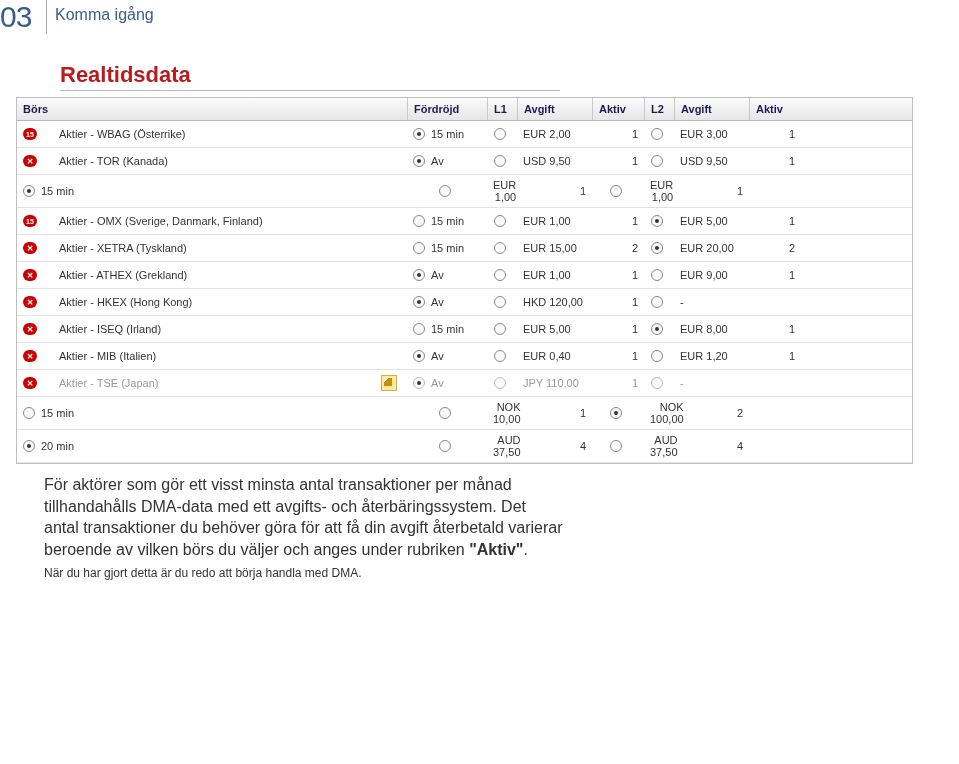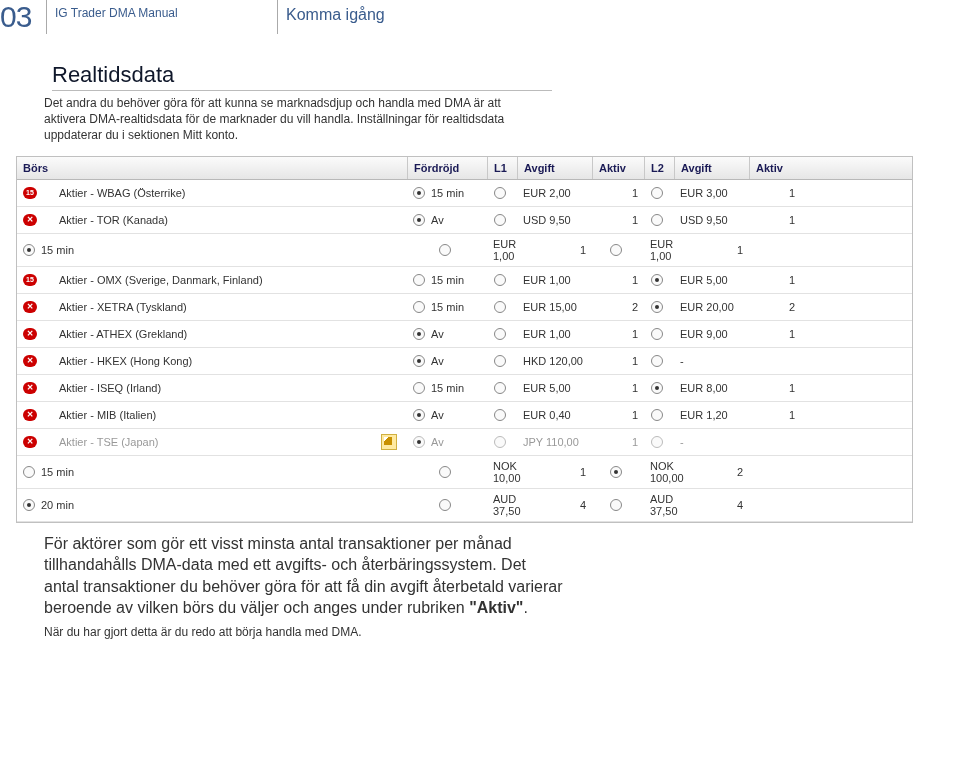--- a/index.html
+++ b/index.html
@@ -36,23 +36,23 @@
     padding: 6px 12px 4px 8px;
     font-size: 16px;
     color: #3a5c8d;
     min-width: 80px;
   }
   .content {
     padding: 28px 0 0 44px;
   }
   h2.section-title {
     font-size: 22px;
-    font-weight: 400;
-    color: #0f172a;
-    margin: 0 0 4px 8px;
+    font-weight: 700;
+    color: #b91c1c;
+    margin: 0 0 4px 16px;
     border-bottom: 1px solid #bbb;
     padding-bottom: 2px;
     width: 500px;
   }
   .para {
     font-size: 12px;
     color: #333;
     line-height: 1.35;
     width: 500px;
     margin: 4px 0 12px 0;
@@ -136,21 +136,21 @@
     position: relative;
     background:#fafafa;
     flex-shrink:0;
   }
   .radio.checked::after {
     content:"";
     width:4px;height:4px;
     background:#333;border-radius:50%;
     position:absolute;left:3px;top:3px;
   }
-  .cell-fee { justify-content: flex-start; }
+  .cell-fee { justify-content: flex-start; text-align: right; }
   .cell-aktiv { justify-content: flex-end; padding-right: 10px; }
   .cell-delay { gap:2px; }
   .cell-radio { justify-content: center; }
   .edit-icon {
     display:inline-block;width:14px;height:14px;
     border:1px solid #d0b040;background:#ffeaa0;
     position:relative;margin-left:auto;margin-right:4px;
   }
   .edit-icon::after{
     content:"";position:absolute;left:2px;top:2px;width:8px;height:8px;
@@ -158,27 +158,25 @@
     transform:rotate(0deg);
   }
   .grey-row { color:#999; }
   .grey-row .radio { border-color:#bbb; }
 </style>
 </head>
 <body>
 
 <div class="header">
   <div class="page-number">03</div>
-  <div class="header-mid">IG Trader DMA Manual</div>
   <div class="header-right">Komma igång</div>
 </div>
 
 <div class="content">
   <h2 class="section-title">Realtidsdata</h2>
-  <p class="para">Det andra du behöver göra för att kunna se marknadsdjup och handla med DMA är att aktivera DMA-realtidsdata för de marknader du vill handla. Inställningar för realtidsdata uppdaterar du i sektionen Mitt konto.</p>
 
   <div class="tbl-wrap">
     <div class="tbl-head">
       <div>Börs</div>
       <div>Fördröjd</div>
       <div>L1</div>
       <div>Avgift</div>
       <div>Aktiv</div>
       <div>L2</div>
       <div>Avgift</div>

